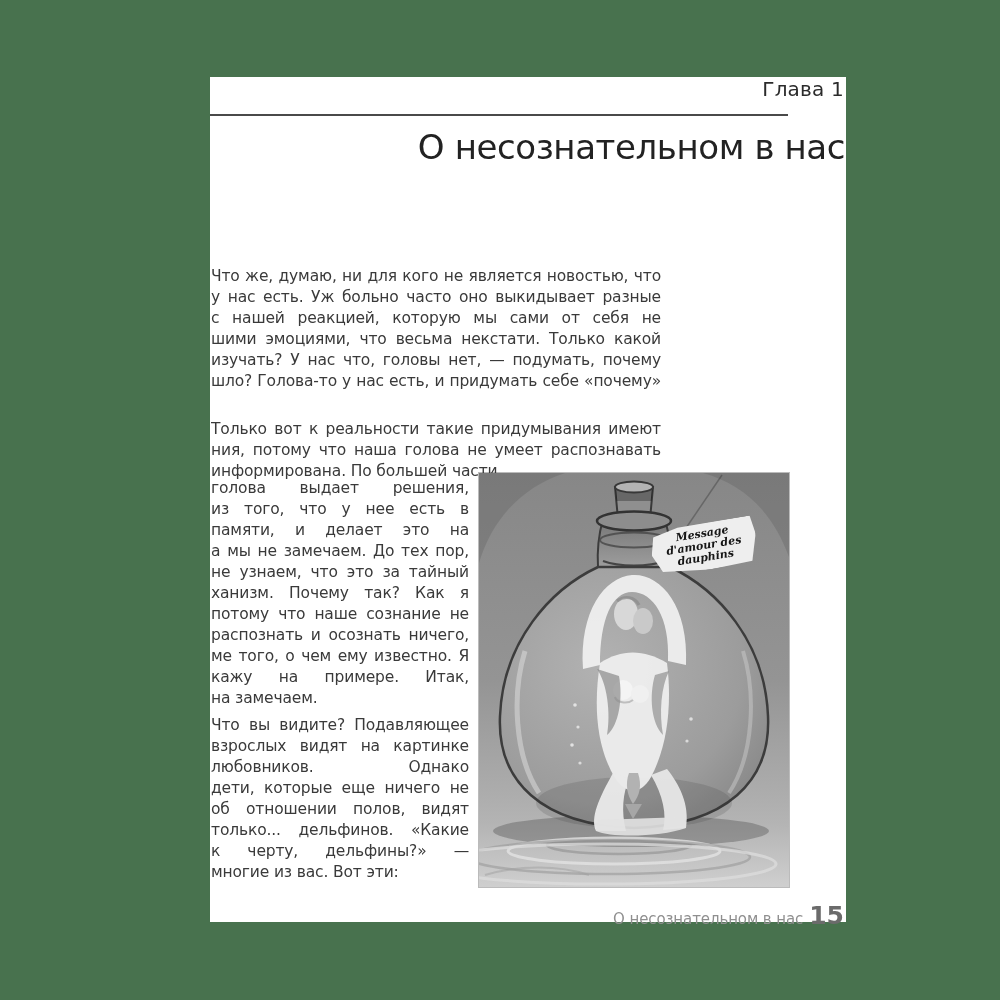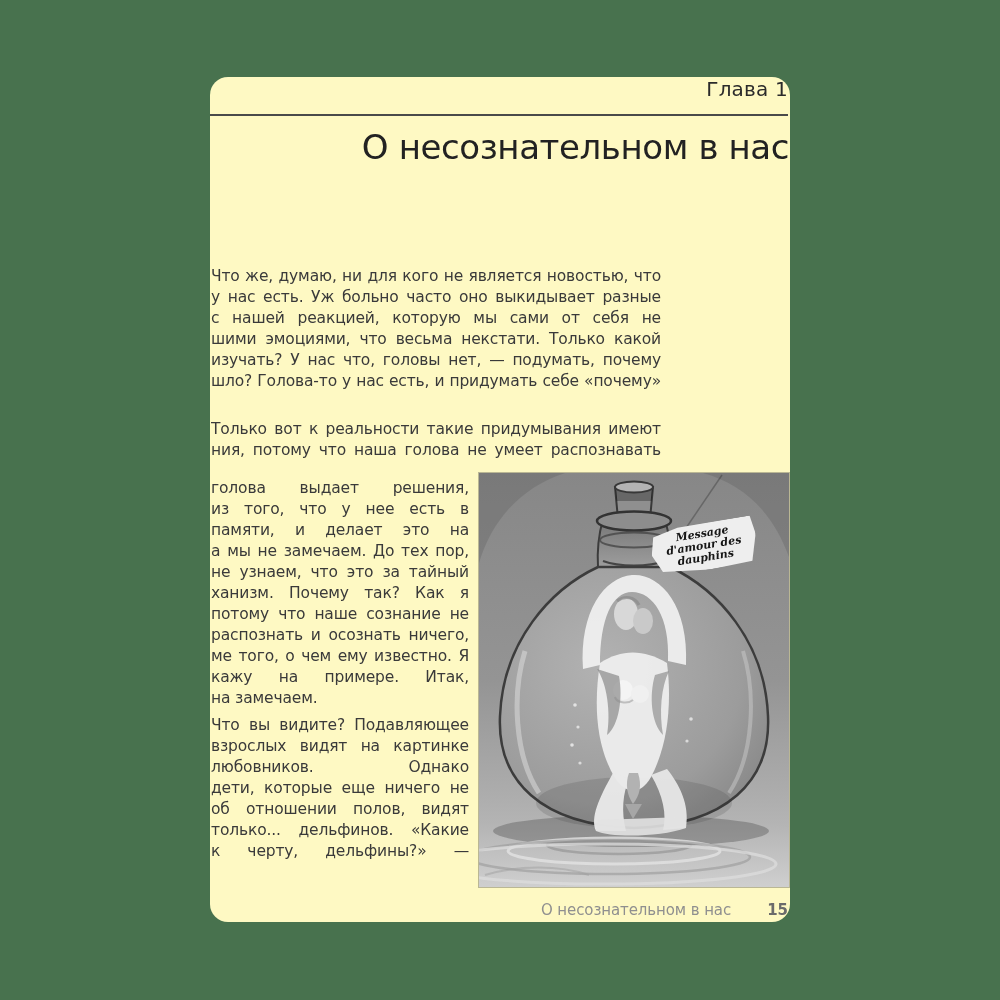--- a/index.html
+++ b/index.html
@@ -3,22 +3,22 @@
 <meta charset="utf-8">
 <style>
   html,body{margin:0;padding:0;}
   body{
     width:1000px;height:1000px;
     font-family:"DejaVu Sans","Liberation Sans",sans-serif;
     overflow:hidden;
   }
   .stage{position:relative;width:1000px;height:1000px;background:#48724e;}
   .page{
-    position:absolute;left:210px;top:77px;width:580px;height:845px;
-    background:#fef9c3;color:#3a3a3a;border-radius:18px;
+    position:absolute;left:210px;top:77px;width:636px;height:845px;
+    background:#ffffff;color:#3a3a3a;
   }
   .chapter{
     position:absolute;top:0px;right:2px;
     font-size:20px;color:#2b2b2b;letter-spacing:.2px;
   }
   .rule{
     position:absolute;top:37px;left:0;width:578px;height:0;
     border-top:2px solid #4a4a4a;
   }
   .title{
@@ -55,21 +55,21 @@
     height:12px;line-height:12px;
     font-family:"DejaVu Serif","Liberation Serif",serif;
     font-style:italic;font-weight:700;font-size:11px;color:#161616;
     text-align:center;text-align-last:center;letter-spacing:0;
   }
   .footer{
     position:absolute;right:2px;top:824px;height:21px;
     display:flex;align-items:baseline;
   }
   .running-title{font-size:15px;color:#8f8f8f;letter-spacing:-.1px;}
-  .page-number{font-size:15px;font-weight:bold;color:#6b6b6b;margin-left:36px;}
+  .page-number{font-size:25px;font-weight:bold;color:#6b6b6b;margin-left:6px;}
 </style>
 </head>
 <body>
 
 <div class="stage">
   <div class="page">
 
     <div class="chapter">Глава 1</div>
     <div class="rule"></div>
     <h1 class="title">О несознательном в нас</h1>
@@ -78,20 +78,21 @@
         <div class="jline">Что же, думаю, ни для кого не является новостью, что подсознание</div>
         <div class="jline">у нас есть. Уж больно часто оно выкидывает разные фортели</div>
         <div class="jline">с нашей реакцией, которую мы сами от себя не ожидаем, с на-</div>
         <div class="jline">шими эмоциями, что весьма некстати. Только какой смысл это</div>
         <div class="jline">изучать? У нас что, головы нет, — подумать, почему так произо-</div>
         <div class="jline">шло? Голова-то у нас есть, и придумать себе «почему» мы всегда</div>
       </div>
     <div class="para wide p2i">
         <div class="jline">Только вот к реальности такие придумывания имеют мало отноше-</div>
         <div class="jline">ния, потому что наша голова не умеет распознавать то, о чем она не</div>
+        <div class="jline final">информирована. По большей части</div>
       </div>
     <div class="para narrow p2c">
         <div class="jline">голова выдает решения, выбирая</div>
         <div class="jline">из того, что у нее есть в закромах</div>
         <div class="jline">памяти, и делает это на автомате,</div>
         <div class="jline">а мы не замечаем. До тех пор, пока</div>
         <div class="jline">не узнаем, что это за тайный ме-</div>
         <div class="jline">ханизм. Почему так? Как я сказал,</div>
         <div class="jline">потому что наше сознание не может</div>
         <div class="jline">распознать и осознать ничего, кро-</div>
@@ -100,20 +101,21 @@
         <div class="jline final">на замечаем.</div>
       </div>
     <div class="para narrow p3">
         <div class="jline">Что вы видите? Подавляющее число</div>
         <div class="jline">взрослых видят на картинке двух</div>
         <div class="jline">любовников. Однако маленькие</div>
         <div class="jline">дети, которые еще ничего не знают</div>
         <div class="jline">об отношении полов, видят здесь</div>
         <div class="jline">только... дельфинов. «Какие еще,</div>
         <div class="jline">к черту, дельфины?» — спросят</div>
+        <div class="jline final">многие из вас. Вот эти:</div>
       </div>
 
     <div class="figure">
       <svg viewBox="0 0 310 414" xmlns="http://www.w3.org/2000/svg">
         <defs>
           <linearGradient id="bgGrad" x1="0" y1="0" x2="0" y2="1">
             <stop offset="0" stop-color="#878787"></stop>
             <stop offset="0.5" stop-color="#949494"></stop>
             <stop offset="0.78" stop-color="#adadad"></stop>
             <stop offset="1" stop-color="#c4c4c4"></stop>

